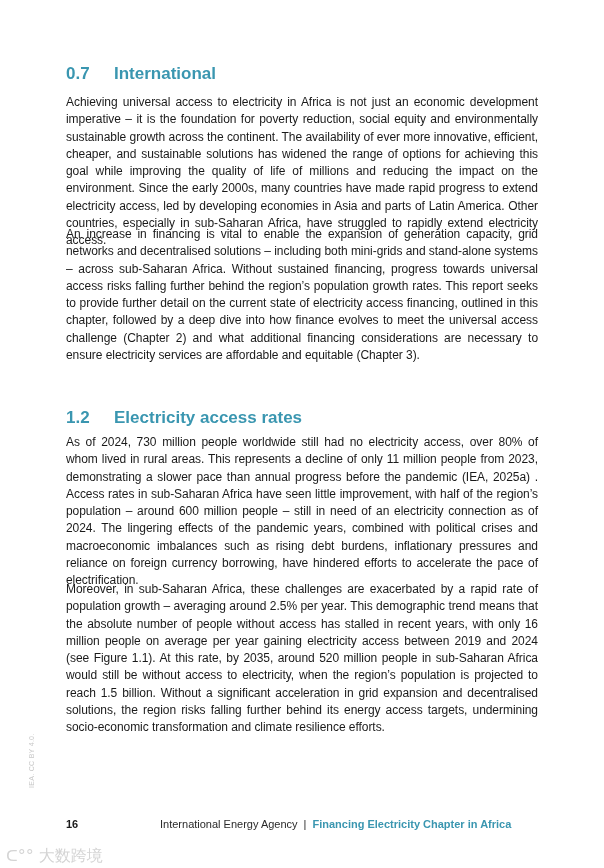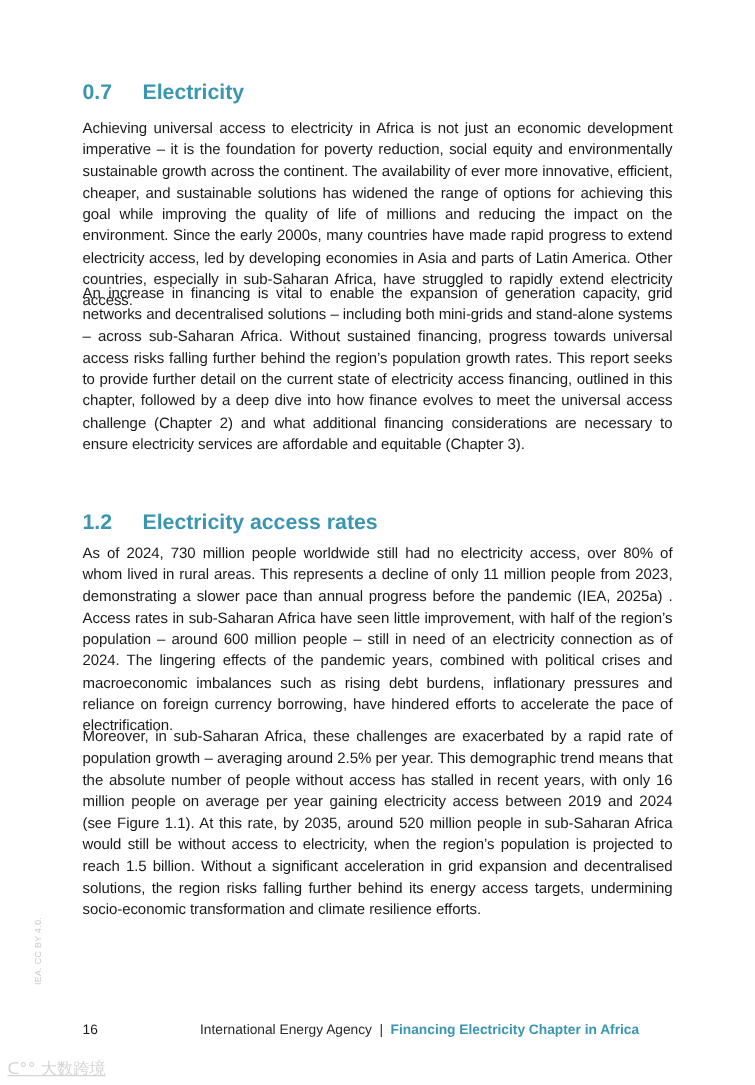--- a/index.html
+++ b/index.html
@@ -9,34 +9,34 @@
       font-size: 17px; line-height: 20px; white-space: nowrap; }
     .heading .num { display: inline-block; width: 48px; }
     #h1 { top: 64px; }
     #h2 { top: 408px; }
     .para { position: absolute; left: 66px; width: 472px; font-size: 12px;
       line-height: 17.3px; text-align: justify; margin: 0; letter-spacing: -0.05px; }
     #p1 { top: 94px; }
     #p2 { top: 226px; }
     #p3 { top: 434px; }
     #p4 { top: 581px; }
-    .footer-num { position: absolute; left: 66px; top: 818px; font-size: 11px; font-weight: normal; color: #1a1a1a; }
+    .footer-num { position: absolute; left: 66px; top: 818px; font-size: 11px; font-weight: bold; color: #1a1a1a; }
     .footer-text { position: absolute; left: 160px; top: 818px; font-size: 11px; white-space: nowrap; color: #2a2a2a; }
     .footer-text .sep { margin: 0 6px; }
     .footer-text .title { color: #3a96b0; font-weight: bold; }
     .license { position: absolute; left: 28px; top: 788px; transform: rotate(-90deg);
       transform-origin: left top; font-size: 7px; color: #c8c8c8; white-space: nowrap; letter-spacing: 0.3px; }
-    .watermark { position: absolute; left: 6px; top: 846px; font-size: 13px; color: #d4d4d4;
-      white-space: nowrap; font-family: "DejaVu Sans", sans-serif; text-decoration: underline; }
+    .watermark { position: absolute; left: 6px; top: 846px; font-size: 16px; color: #d4d4d4;
+      white-space: nowrap; font-family: "DejaVu Sans", sans-serif; }
   </style>
 </head>
 <body>
 
 <div class="heading" id="h1">
-  <span class="num">0.7</span><span>Electricity</span>
+  <span class="num">0.7</span><span>International</span>
 </div>
 <p class="para" id="p1">Achieving universal access to electricity in Africa is not just an economic development imperative – it is the foundation for poverty reduction, social equity and environmentally sustainable growth across the continent. The availability of ever more innovative, efficient, cheaper, and sustainable solutions has widened the range of options for achieving this goal while improving the quality of life of millions and reducing the impact on the environment. Since the early 2000s, many countries have made rapid progress to extend electricity access, led by developing economies in Asia and parts of Latin America. Other countries, especially in sub-Saharan Africa, have struggled to rapidly extend electricity access.</p>
 <p class="para" id="p2">An increase in financing is vital to enable the expansion of generation capacity, grid networks and decentralised solutions – including both mini-grids and stand-alone systems – across sub-Saharan Africa. Without sustained financing, progress towards universal access risks falling further behind the region’s population growth rates. This report seeks to provide further detail on the current state of electricity access financing, outlined in this chapter, followed by a deep dive into how finance evolves to meet the universal access challenge (Chapter 2) and what additional financing considerations are necessary to ensure electricity services are affordable and equitable (Chapter 3).</p>
 
 <div class="heading" id="h2">
   <span class="num">1.2</span><span>Electricity access rates</span>
 </div>
 <p class="para" id="p3">As of 2024, 730 million people worldwide still had no electricity access, over 80% of whom lived in rural areas. This represents a decline of only 11 million people from 2023, demonstrating a slower pace than annual progress before the pandemic (IEA, 2025a) . Access rates in sub-Saharan Africa have seen little improvement, with half of the region’s population – around 600 million people – still in need of an electricity connection as of 2024. The lingering effects of the pandemic years, combined with political crises and macroeconomic imbalances such as rising debt burdens, inflationary pressures and reliance on foreign currency borrowing, have hindered efforts to accelerate the pace of electrification.</p>
 <p class="para" id="p4">Moreover, in sub-Saharan Africa, these challenges are exacerbated by a rapid rate of population growth – averaging around 2.5% per year. This demographic trend means that the absolute number of people without access has stalled in recent years, with only 16 million people on average per year gaining electricity access between 2019 and 2024 (see Figure 1.1). At this rate, by 2035, around 520 million people in sub-Saharan Africa would still be without access to electricity, when the region’s population is projected to reach 1.5 billion. Without a significant acceleration in grid expansion and decentralised solutions, the region risks falling further behind its energy access targets, undermining socio-economic transformation and climate resilience efforts.</p>
 

